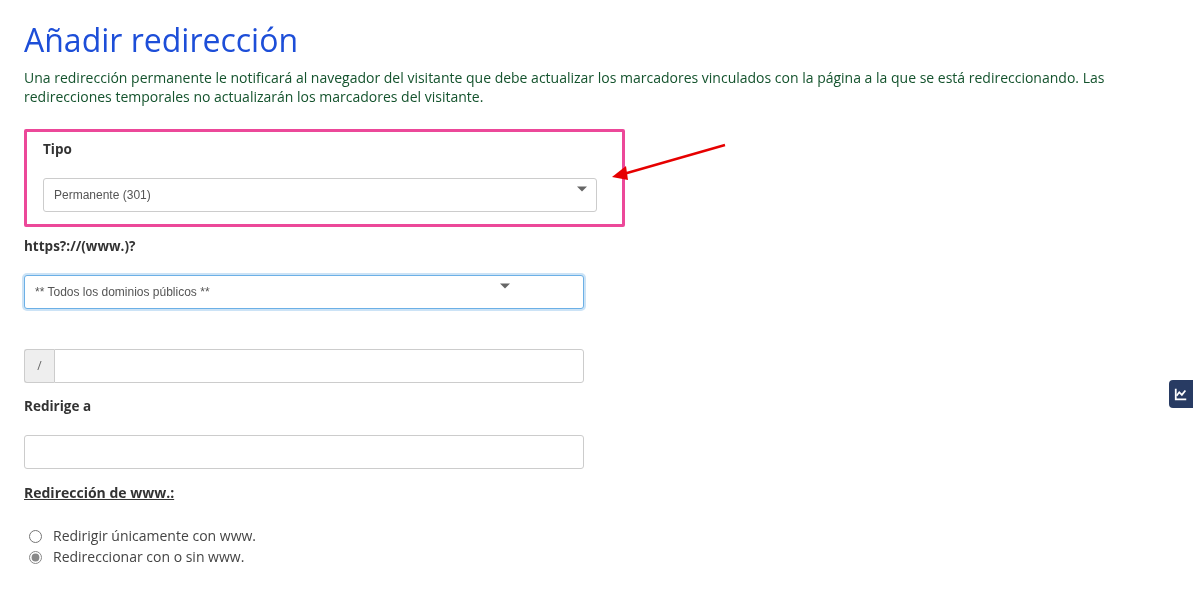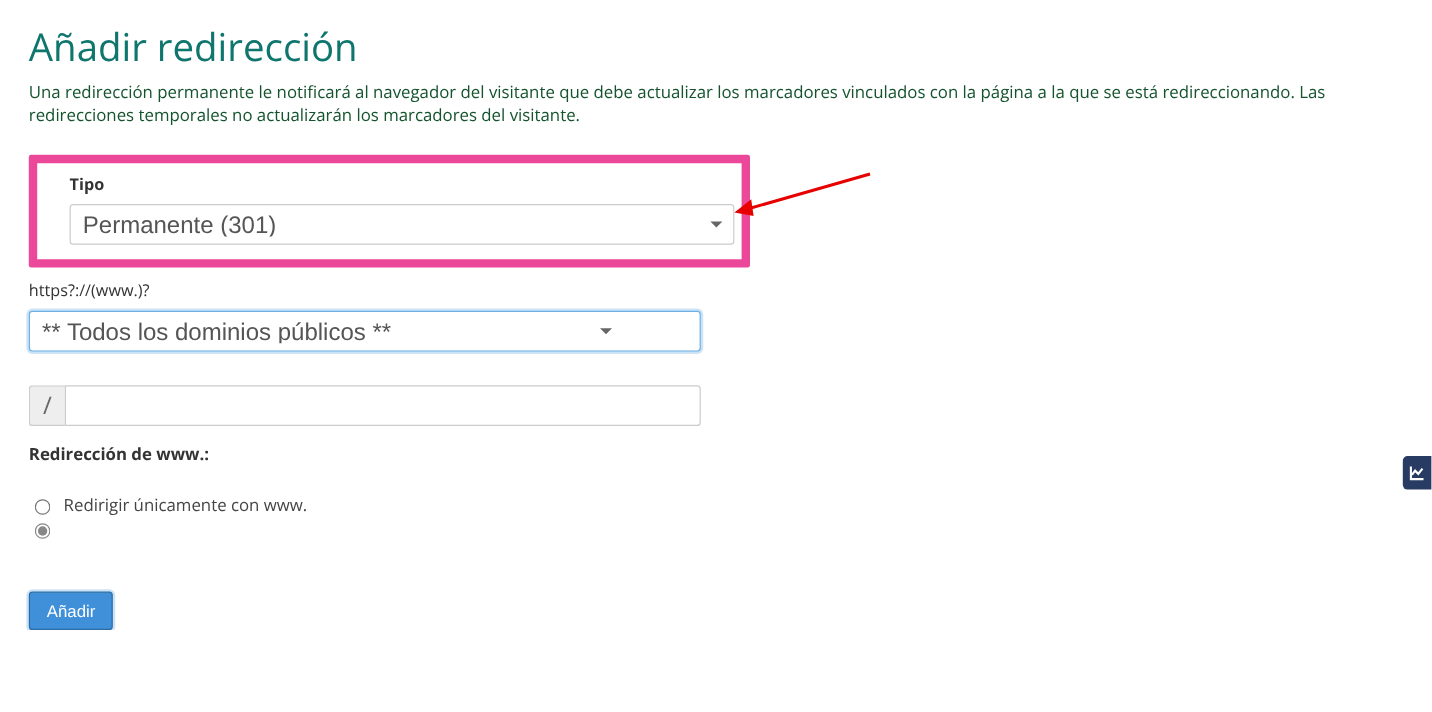--- a/index.html
+++ b/index.html
@@ -12,47 +12,48 @@
   }
   .page {
     width: 1193px;
     padding: 18px 0 0 24px;
     position: relative;
   }
   h1.title {
     margin: 0 0 8px 0;
     font-weight: 400;
     font-size: 32px;
-    color: #0f766e;
+    color: #1d4ed8;
   }
   p.desc {
     margin: 0 0 22px 0;
     line-height: 1.35;
     color: #14532d;
     max-width: 1150px;
   }
 
   .form-block { margin-bottom: 14px; }
   .label {
     font-weight: 700;
     font-size: 13.5px;
     color: #333;
     margin-bottom: 8px;
     display: block;
   }
-  .label-normal { font-weight: 400; }
+  .label-normal { font-weight: 700; }
 
   .select, .text-input, .prefix {
     height: 34px;
     border: 1px solid #ccc;
     border-radius: 3px;
     background: #fff;
-    font-size: 20px;
+    font-size: 12px;
     color: #555;
     padding: 6px 10px;
+    margin-top: 12px;
   }
   .select {
     width: 560px;
     appearance: none;
     -webkit-appearance: none;
     background-image: none;
     position: relative;
   }
   .select-wrap { position: relative; width: 496px; }
   .select-wrap::after {
@@ -66,23 +67,23 @@
     transform: translateY(-50%);
     pointer-events: none;
   }
   .select.focus {
     border-color: #6cb0e6;
     box-shadow: 0 0 0 2px rgba(108,176,230,0.35);
     outline: none;
   }
 
   .highlight-box {
-    border: 7px solid #ec4899;
+    border: 3px solid #ec4899;
     border-radius: 2px;
-    padding: 8px 12px 12px 27px;
+    padding: 8px 12px 12px 16px;
     width: 601px;
     margin-bottom: 10px;
   }
   .highlight-box .select-wrap { width: 554px; }
   .highlight-box .select { width: 554px; }
 
   .input-group {
     display: flex;
     width: 560px;
     margin-bottom: 14px;
@@ -147,21 +148,21 @@
     height: 28px;
     background: #283b63;
     border-radius: 4px 0 0 4px;
     display: flex;
     align-items: center;
     justify-content: center;
     color: #fff;
   }
 
   .radiogroup { margin-top: 6px; margin-bottom: 28px; }
-  .sect-label { font-weight: 700; margin-bottom: 24px; display: block; }
+  .sect-label { font-weight: 700; margin-bottom: 24px; display: block; text-decoration: underline; }
 </style>
 </head>
 <body>
 
 <div class="page">
   <h1 class="title">Añadir redirección</h1>
   <p class="desc">Una redirección permanente le notificará al navegador del visitante que debe actualizar los marcadores vinculados con la página a la que se está redireccionando. Las redirecciones temporales no actualizarán los marcadores del visitante.</p>
 
   <div class="highlight-box">
     <span class="label">Tipo</span>
@@ -186,30 +187,35 @@
     </div>
   </div>
 
   <div style="height:14px"></div>
 
   <div class="input-group">
     <span class="prefix">/</span>
     <input class="text-input" type="text" value="" style="">
   </div>
 
+  <div class="form-block">
+    <span class="label label-normal">Redirige a</span>
+    <input class="text-input full" type="text" value="" style="">
+  </div>
 
   <div class="form-block">
     <span class="sect-label">Redirección de www.:</span>
     <div class="radiogroup">
       <label class="radio-row">
         <input type="radio" name="www" style="">
         <span>Redirigir únicamente con www.</span>
       </label>
       <label class="radio-row">
         <input type="radio" name="www" checked="" style="">
+        <span>Redireccionar con o sin www.</span>
       </label>
     </div>
   </div>
 
 
   <button class="btn-primary">Añadir</button>
 
   <div class="fab">
     <svg width="14" height="14" viewBox="0 0 16 16">
       <path d="M2 2 v12 h12" stroke="#fff" stroke-width="2" fill="none"></path>

